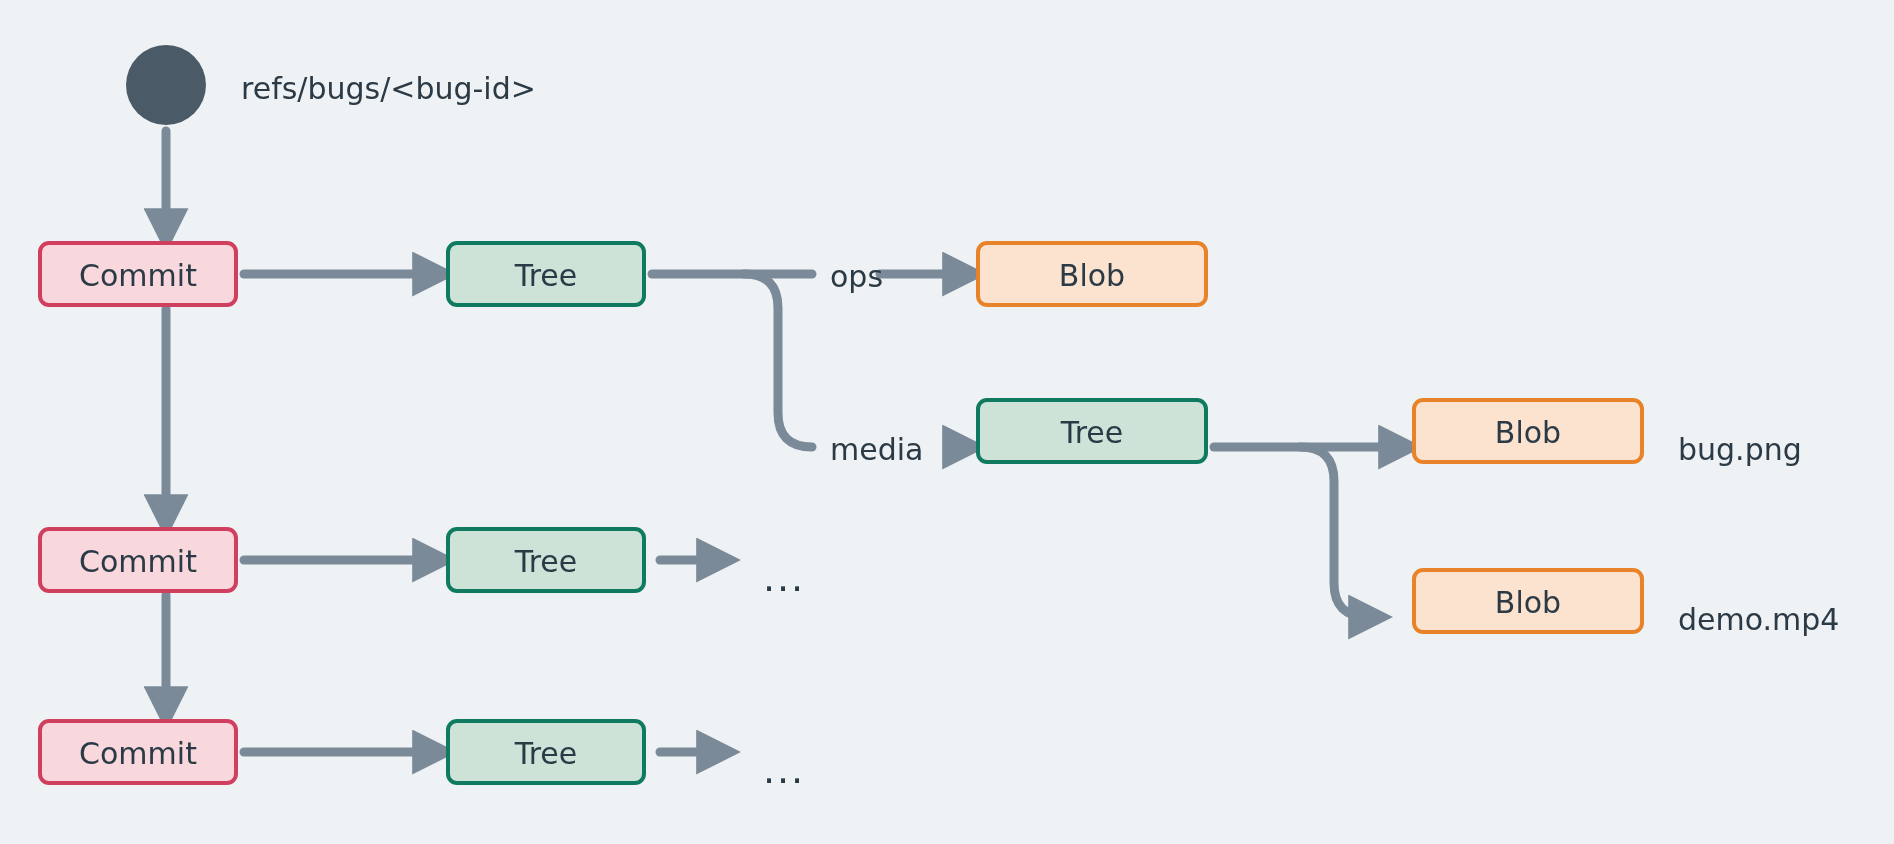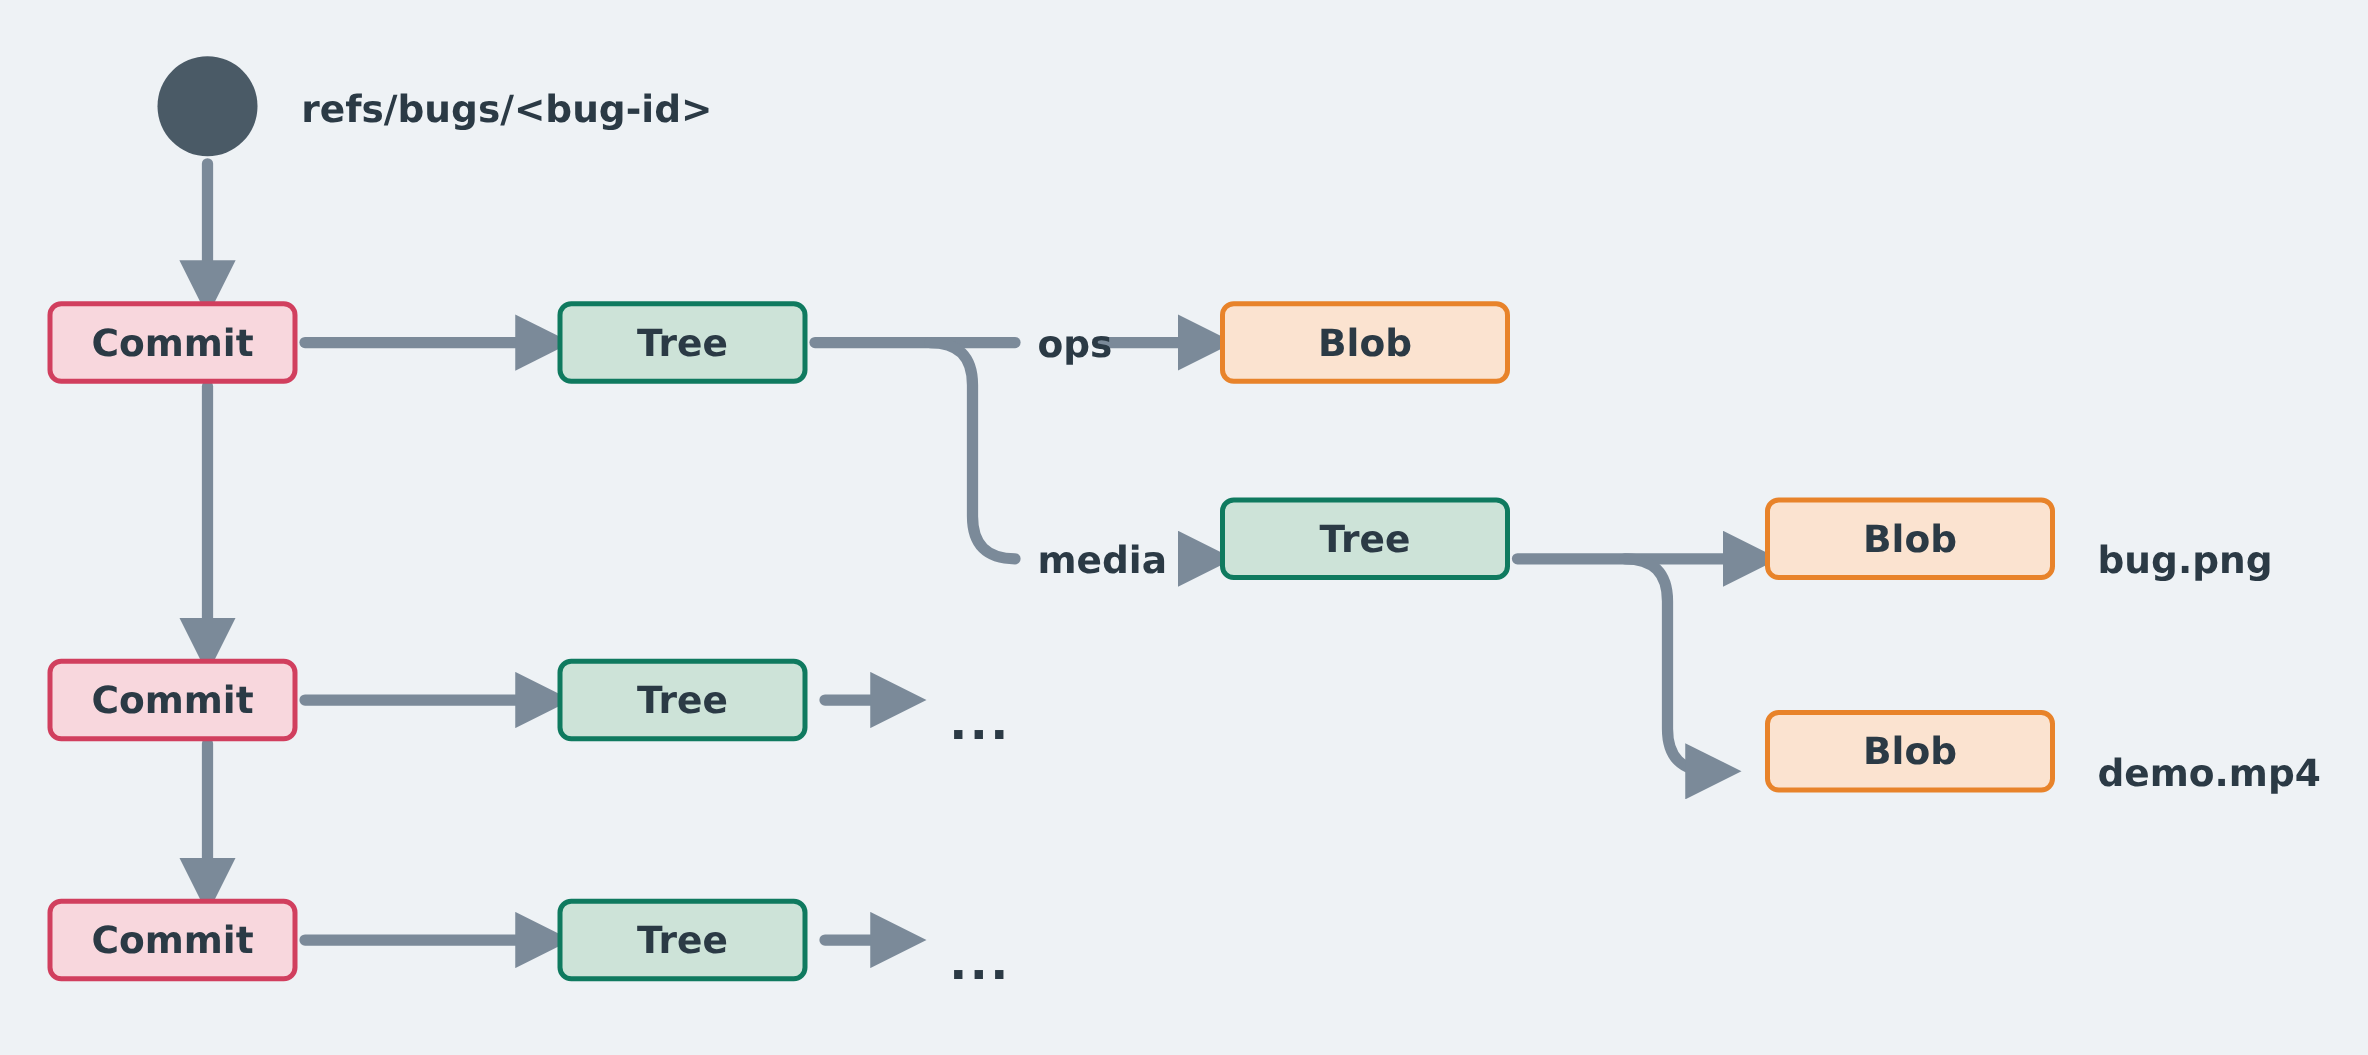--- a/index.html
+++ b/index.html
@@ -11,21 +11,20 @@
     width: 1894px;
     height: 844px;
     overflow: hidden;
     font-family: "DejaVu Sans", sans-serif;
   }
   #diagram-root {
     position: relative;
     width: 1894px;
     height: 844px;
     background: #eef2f5;
-    font-weight: bold;
   }
   svg#git-object-graph {
     display: block;
     width: 1894px;
     height: 844px;
   }
   .node-label {
     font-family: "DejaVu Sans", sans-serif;
     font-size: 30px;
     fill: #2b3a45;

